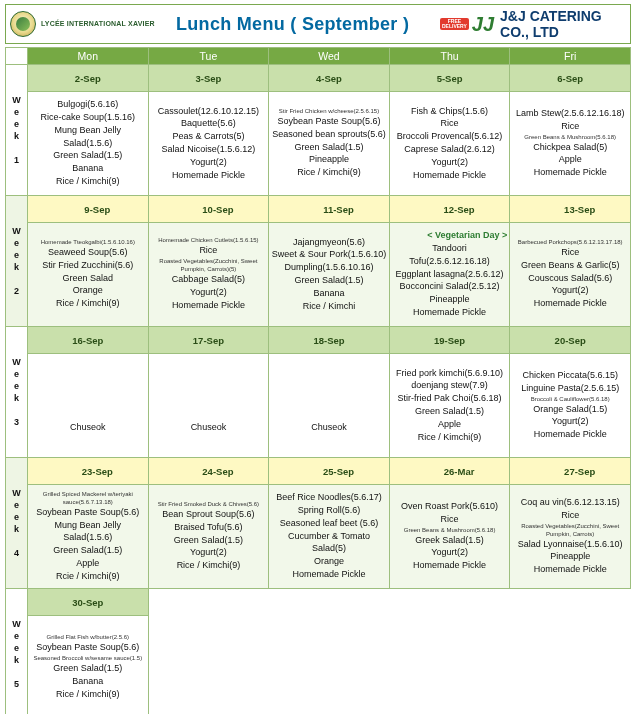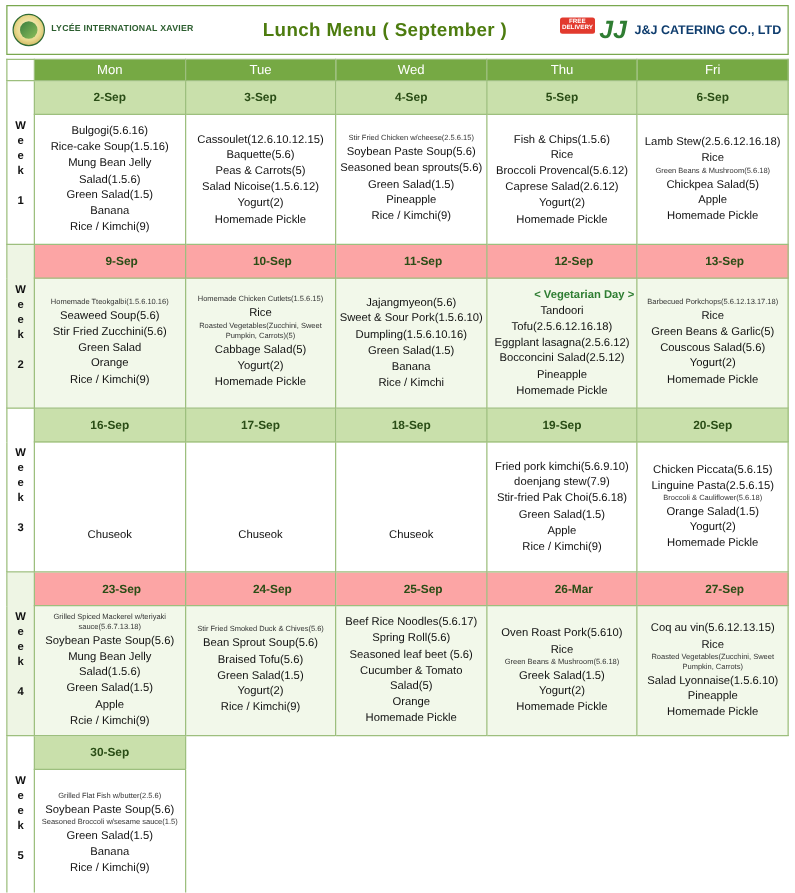--- a/index.html
+++ b/index.html
@@ -28,55 +28,55 @@
     border: 1.5px solid #2f6b33;
     position: relative; flex: 0 0 auto;
   }
   .seal:after{
     content:""; position:absolute; left:50%; top:50%; transform:translate(-50%,-50%);
     width:14px;height:14px;border-radius:50%;
     background:linear-gradient(135deg,#3a7d3f,#8cbf5a);
   }
   .brand-text { font-size: 7px; font-weight: bold; color:#2b5d2e; letter-spacing:.2px; line-height:1.1;}
   .title {
-    flex: 1; text-align:center;
-    font-size: 15px; font-weight: bold; color:#4d7c0f;
+    flex: 1; 
+    font-size: 18px; font-weight: bold; color:#0369a1;
     letter-spacing: .3px;
   }
   .brand-right { width: 190px; display:flex; align-items:center; justify-content:flex-end; gap:6px; padding-right:5px;}
   .jj-mark {
-    display:flex; align-items:flex-start; gap:3px;
+    display:flex; align-items:center; gap:3px;
   }
   .jj-badge{
     background:#e23a2e;color:#fff;font-size:5px;font-weight:bold;
     padding:1px 2px;border-radius:2px;line-height:1.05;text-align:center;
   }
   .jj-letters{
     font-size:20px;font-weight:bold;color:#2f7d32;font-style:italic;line-height:1;
   }
-  .jj-name{ font-size:10px;font-weight:bold;color:#0f3d6e; }
+  .jj-name{ font-size:14px;font-weight:bold;color:#0f3d6e; }
 
   
   table.menu { border-collapse: collapse; width: 626px; table-layout: fixed; }
   table.menu td, table.menu th { border: 1px solid #9dbf7e; vertical-align: middle; }
   th.dayhead {
     background: #76a944; color:#ffffff; font-size: 10.5px; font-weight:normal;
     height: 17px; text-align:center;
   }
   th.corner { background:#ffffff; width: 22px; border:1px solid #9dbf7e;}
   td.weekcell {
     width: 22px; text-align:center; font-size: 9px; font-weight:bold;
     line-height: 1.35; color:#111; background:#ffffff;
   }
   td.weekcell.alt { background:#eef5e4; }
   td.datecell {
     background:#c9e0ab; color:#2a4d16; font-size: 9.5px; font-weight:bold;
     text-align:center; height:27px;
   }
-  td.datecell.alt { background:#fca5a5;padding-left:20px; }
+  td.datecell.alt { background:#fef9c3;padding-left:20px; }
   td.daycell {
     padding: 3px 2px 4px 2px; text-align:center; height: 104px;
   }
   td.daycell.shade { background:#f2f8ea; }
   .item { font-size: 9px; line-height: 1.42; color:#111; }
   .item.small { font-size: 6px; line-height:1.35; color:#333; }
   .item.veg { color:#2e7d32; font-weight:bold;text-align:right; }
 
   
   .footer { margin-top: 3px; }

